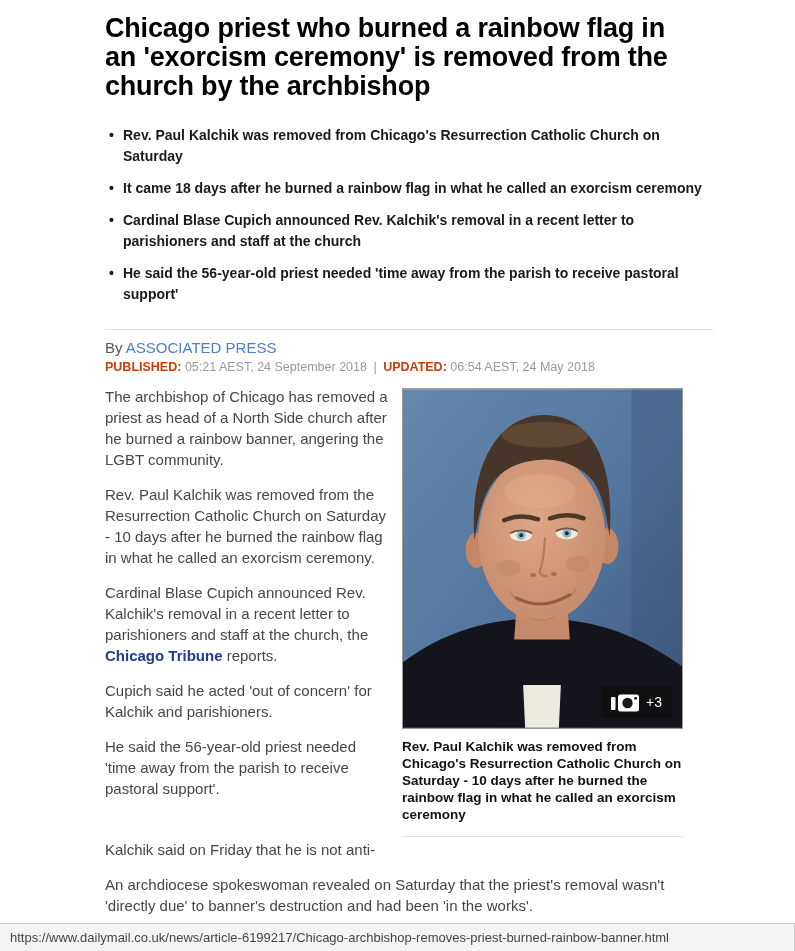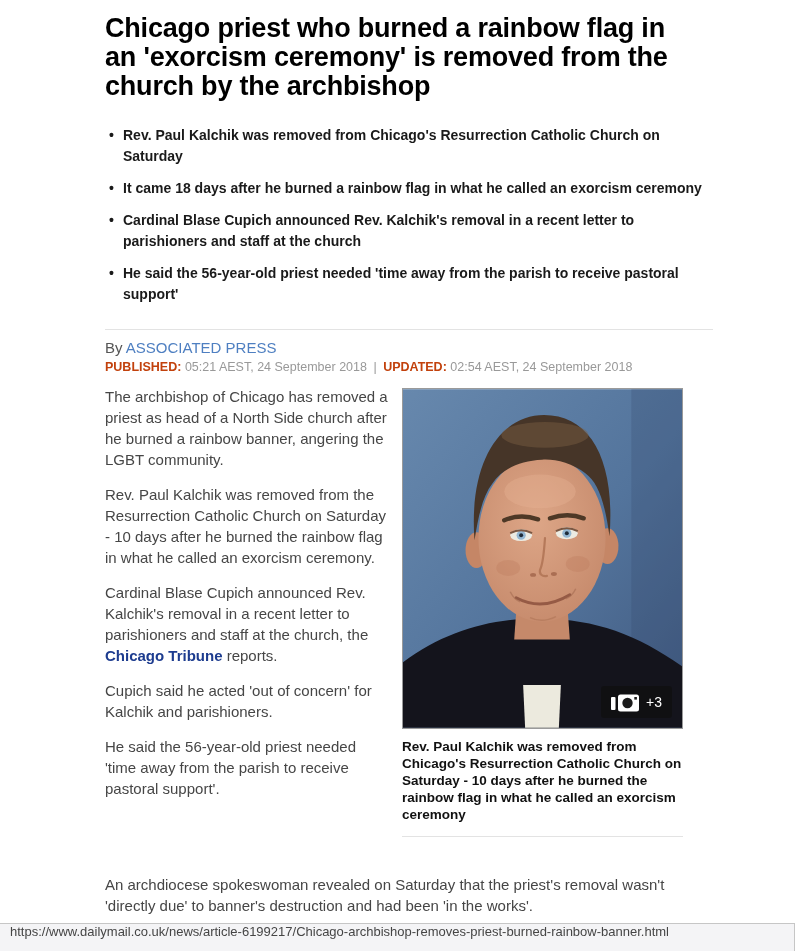--- a/index.html
+++ b/index.html
@@ -119,21 +119,21 @@
     position: fixed;
     left: 0;
     bottom: 0;
     width: 795px;
     height: 28px;
     box-sizing: border-box;
     background: #f4f4f6;
     border-top: 1px solid #c6c6c6;
     border-right: 1px solid #c6c6c6;
     display: flex;
-    align-items: flex-start;
+    align-items: center;
     padding: 0 10px;
     font-size: 13px;
     color: #454545;
     white-space: nowrap;
     overflow: hidden;
   }
 </style>
 </head>
 <body>
 
@@ -149,21 +149,21 @@
       <li>He said the 56-year-old priest needed 'time away from the parish to receive pastoral support'</li>
     </ul>
 
     <hr class="divider">
 
     <div class="byline">
       <span>By </span><a>ASSOCIATED PRESS</a>
     </div>
 
     <div class="publine">
-      <span class="lbl">PUBLISHED:</span><span class="val"> 05:21 AEST, 24 September 2018 </span><span class="sep">|</span><span class="lbl"> UPDATED:</span><span class="val"> 02:54 AEST, 24 September 2018</span>
+      <span class="lbl">PUBLISHED:</span><span class="val"> 05:21 AEST, 24 September 2018 </span><span class="sep">|</span><span class="lbl"> UPDATED:</span><span class="val"> 06:54 AEST, 24 May 2018</span>
     </div>
 
     <div class="body-text">
 
       <figure class="photo-figure">
         <div class="photo-wrap">
           <svg class="portrait" viewBox="0 0 281 341" xmlns="http://www.w3.org/2000/svg">
             <defs>
               <linearGradient id="bgGrad" x1="0" y1="0" x2="1" y2="1">
                 <stop offset="0" stop-color="#6788ad"></stop>
@@ -218,21 +218,21 @@
           </div>
         </div>
         <figcaption class="photo-caption">Rev. Paul Kalchik was removed from Chicago's Resurrection Catholic Church on Saturday - 10 days after he burned the rainbow flag in what he called an exorcism ceremony</figcaption>
       </figure>
 
       <p>The archbishop of Chicago has removed a priest as head of a North Side church after he burned a rainbow banner, angering the LGBT community.</p>
       <p>Rev. Paul Kalchik was removed from the Resurrection Catholic Church on Saturday - 10 days after he burned the rainbow flag in what he called an exorcism ceremony.</p>
       <p><span>Cardinal Blase Cupich announced Rev. Kalchik's removal in a recent letter to parishioners and staff at the church, the </span><a class="bold-link">Chicago Tribune</a><span> reports.</span></p>
       <p>Cupich said he acted 'out of concern' for Kalchik and parishioners.</p>
       <p>He said the 56-year-old priest needed 'time away from the parish to receive pastoral support'.</p>
-      <p class="clear-para"><br></p>
+      <p class="clear-para"><span>Kalchik said on Friday that he is not anti-</span><br></p>
       <p>An archdiocese spokeswoman revealed on Saturday that the priest's removal wasn't 'directly due' to banner's destruction and had been 'in the works'.</p>
 
     </div>
   </div>
 </div>
 
 <div class="status-bar">
   <span>https://www.dailymail.co.uk/news/article-6199217/Chicago-archbishop-removes-priest-burned-rainbow-banner.html</span>
 </div>
 

